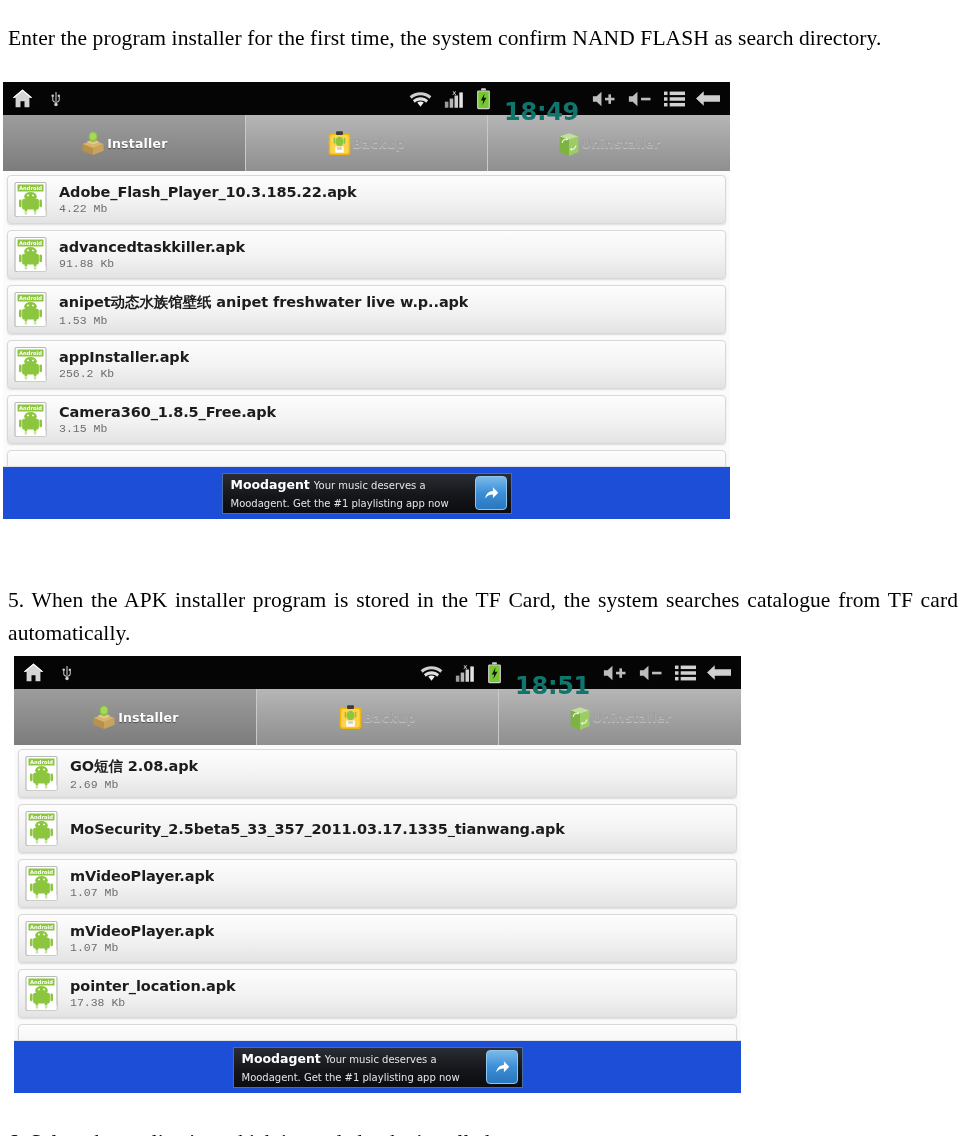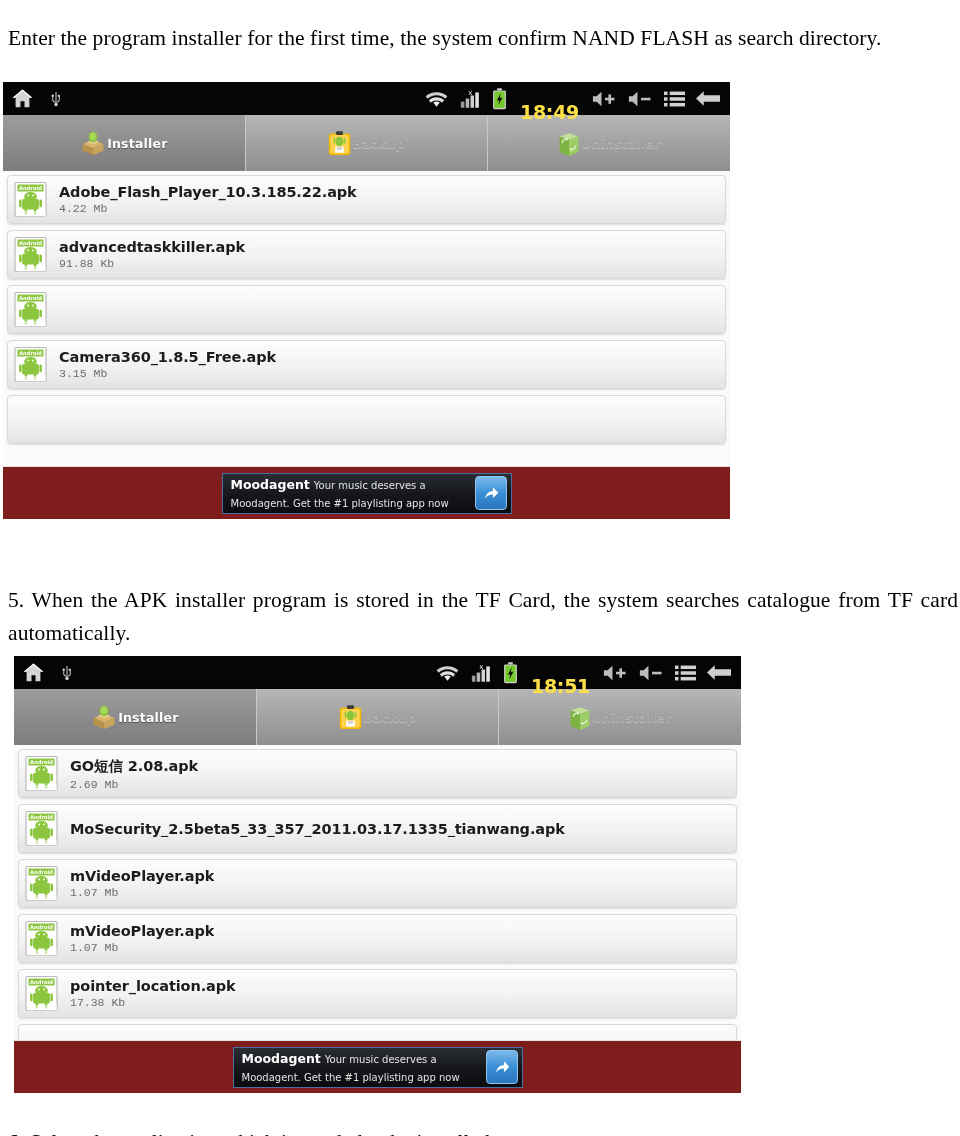--- a/index.html
+++ b/index.html
@@ -52,23 +52,23 @@
   }
   .sb-left { display: flex; align-items: center; gap: 14px; }
   .sb-right {
     margin-left: auto;
     display: flex;
     align-items: center;
     gap: 11px;
   }
   .sb-ico { display: block; }
   .sb-time {
-    color: #fde047;
+    color: #0f766e;
     font-family: "DejaVu Sans", sans-serif;
-    font-size: 19px;
+    font-size: 24px;
     font-weight: bold;
     letter-spacing: -0.3px;
     padding: 0 2px;
     margin-top: 27px;
   }
 
   
   .tabbar {
     display: flex;
     height: 56px;
@@ -143,21 +143,21 @@
     font-size: 11.5px;
     color: #6d6d6d;
     white-space: nowrap;
   }
 
   
   .ad-zone {
     position: absolute;
     left: 0; right: 0; bottom: 0;
     height: 52px;
-    background: #7f1d1d;
+    background: #1d4ed8;
     display: flex;
     align-items: center;
     justify-content: center;
     border-top: 1px solid #e2e2e2;
   }
   .ad-banner {
     width: 290px;
     height: 41px;
     background: linear-gradient(to bottom, #2a2d33 0%, #14161a 55%, #0b0c0f 100%);
     border: 1px solid #4a6fa0;
@@ -380,20 +380,33 @@
         </svg>
       <span class="app-text">
         <span class="app-name">advancedtaskkiller.apk</span>
         <span class="app-size">91.88 Kb</span>
       </span>
     </div>
     <div class="app-row">
       <svg class="apk-icon">
           <use href="#ic-apk"></use>
         </svg>
+      <span class="app-text">
+        <span class="app-name">anipet动态水族馆壁纸 anipet freshwater live  w.p..apk</span>
+        <span class="app-size">1.53 Mb</span>
+      </span>
+    </div>
+    <div class="app-row">
+      <svg class="apk-icon">
+          <use href="#ic-apk"></use>
+        </svg>
+      <span class="app-text">
+        <span class="app-name">appInstaller.apk</span>
+        <span class="app-size">256.2 Kb</span>
+      </span>
     </div>
     <div class="app-row">
       <svg class="apk-icon">
           <use href="#ic-apk"></use>
         </svg>
       <span class="app-text">
         <span class="app-name">Camera360_1.8.5_Free.apk</span>
         <span class="app-size">3.15 Mb</span>
       </span>
     </div>

